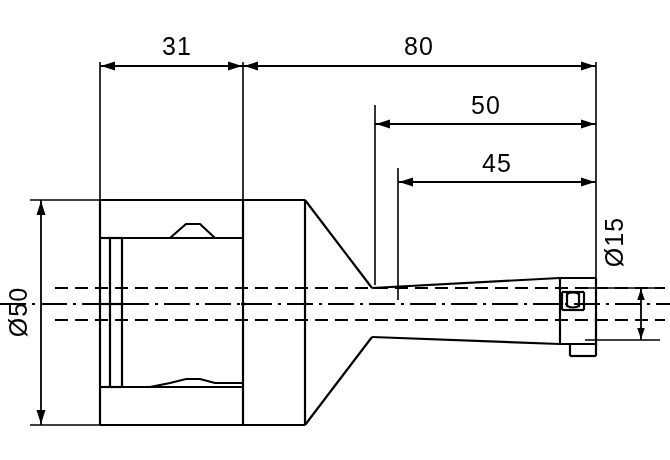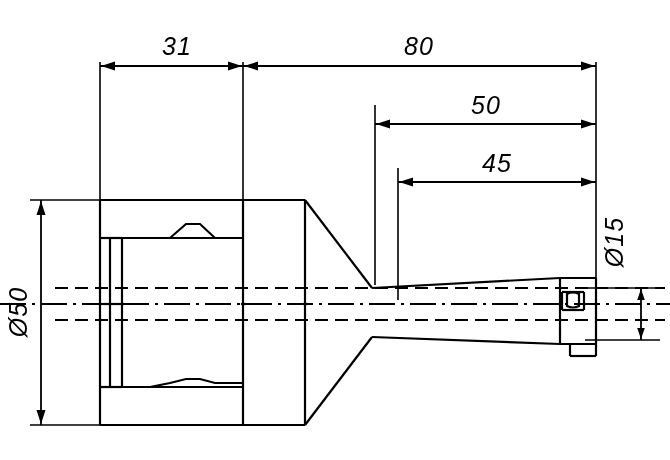--- a/index.html
+++ b/index.html
@@ -11,21 +11,20 @@
     width: 670px;
     height: 460px;
     font-family: "Liberation Sans", sans-serif;
     overflow: hidden;
   }
   #drawing-root {
     position: relative;
     width: 670px;
     height: 460px;
     background: #a21caf;
-    font-style: italic;
   }
   svg#cad {
     display: block;
     width: 670px;
     height: 460px;
   }
   .dimtext {
     font-family: "Liberation Sans", sans-serif;
     font-size: 25px;
     fill: #000000;

